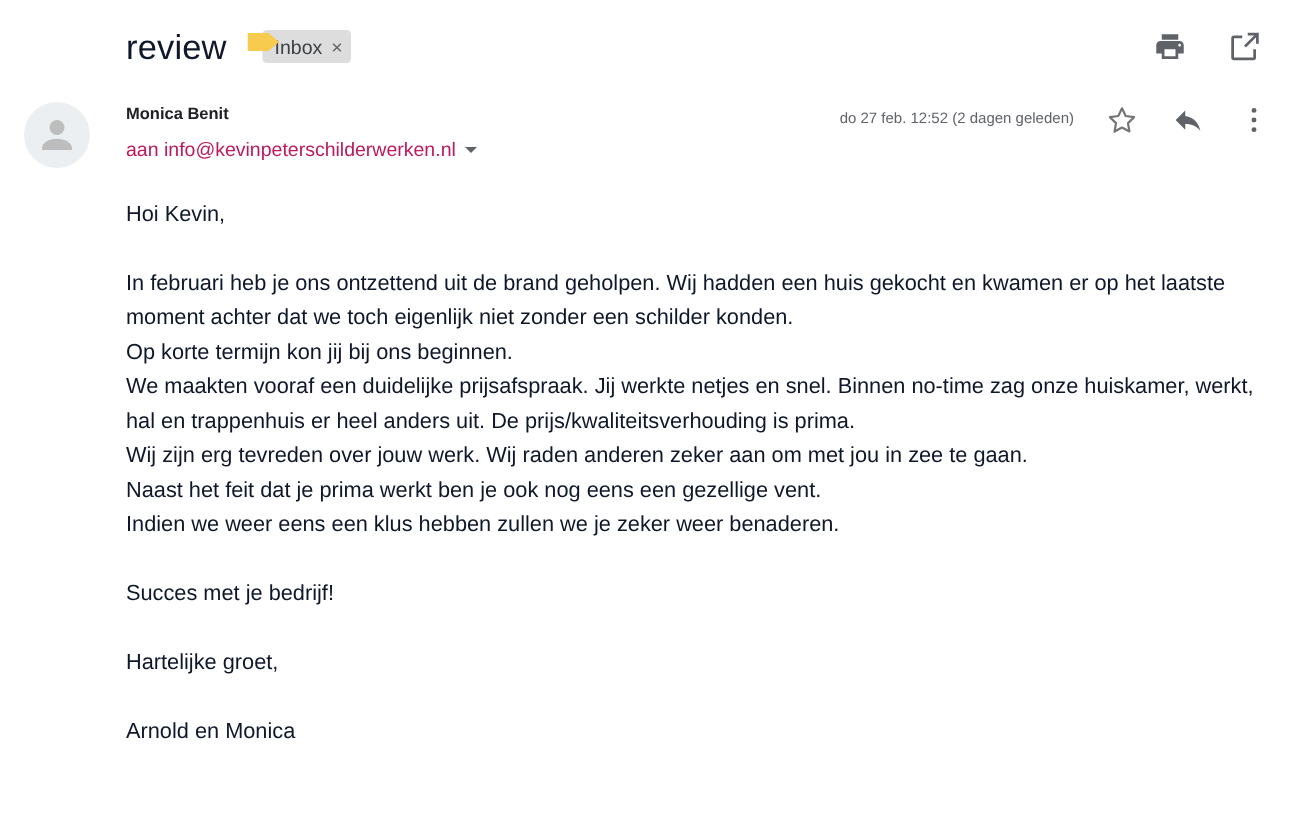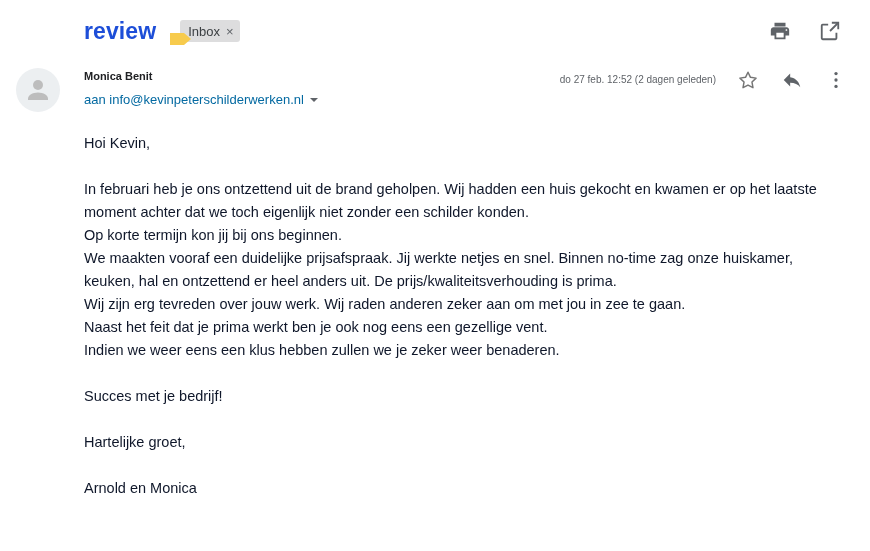--- a/index.html
+++ b/index.html
@@ -27,28 +27,28 @@
   
   .subject-row {
     display: flex;
     align-items: center;
     padding: 18px 22px 0 84px;
     height: 44px;
     box-sizing: border-box;
   }
   .subject-text {
     font-size: 23px;
-    font-weight: 700;
-    color: #1d4ed8;
+    font-weight: 400;
+    color: #0f172a;
     letter-spacing: .1px;
     line-height: 28px;
   }
   .inbox-chip-wrap {
     display: flex;
-    align-items: center;
+    align-items: flex-start;
     margin-left: 14px;
   }
   .label-arrow {
     width: 0;
     height: 0;
     position: relative;
     margin-right: 10px;
   }
   .label-arrow svg { display: block; }
   .inbox-chip {
@@ -119,21 +119,21 @@
     color: #202124;
     line-height: 20px;
   }
   .recipient-line {
     display: flex;
     align-items: center;
     margin-top: 5px;
   }
   .recipient-text {
     font-size: 13px;
-    color: #0369a1;
+    color: #be185d;
     line-height: 18px;
   }
   .caret {
     margin-left: 6px;
     width: 0;
     height: 0;
     border-left: 4px solid transparent;
     border-right: 4px solid transparent;
     border-top: 4px solid #5f6368;
     cursor: pointer;
@@ -238,21 +238,21 @@
         </svg>
       </span>
     </div>
   </div>
 
   <div class="body-wrap">
     <p>Hoi Kevin,</p>
     <p class="spacer"></p>
     <p>In februari heb je ons ontzettend uit de brand geholpen. Wij hadden een huis gekocht en kwamen er op het laatste moment achter dat we toch eigenlijk niet zonder een schilder konden.</p>
     <p>Op korte termijn kon jij bij ons beginnen.</p>
-    <p>We maakten vooraf een duidelijke prijsafspraak.  Jij werkte netjes en snel. Binnen no-time zag onze huiskamer, keuken, hal en ontzettend er heel anders uit. De prijs/kwaliteitsverhouding is prima.</p>
+    <p>We maakten vooraf een duidelijke prijsafspraak.  Jij werkte netjes en snel. Binnen no-time zag onze huiskamer, werkt, hal en trappenhuis er heel anders uit. De prijs/kwaliteitsverhouding is prima.</p>
     <p>Wij zijn erg tevreden over jouw werk. Wij raden anderen zeker aan om met jou in zee te gaan.</p>
     <p>Naast het feit dat je prima werkt ben je ook nog eens een gezellige vent.</p>
     <p>Indien we weer eens een klus hebben zullen we je zeker weer benaderen.</p>
     <p class="spacer"></p>
     <p>Succes met je bedrijf!</p>
     <p class="spacer"></p>
     <p>Hartelijke groet,</p>
     <p class="spacer"></p>
     <p>Arnold en Monica</p>
   </div>

